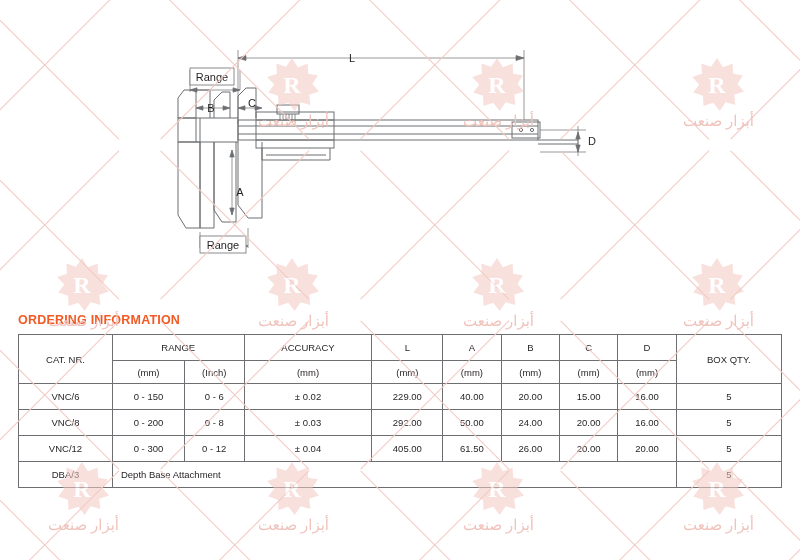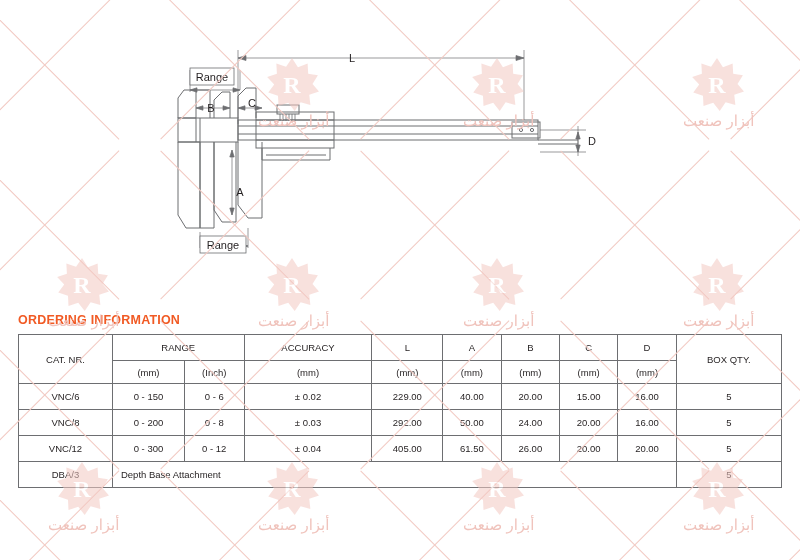--- a/index.html
+++ b/index.html
@@ -62,21 +62,21 @@
     display: flex;
     align-items: center;
     justify-content: center;
     font-family: "Liberation Serif", serif;
     font-weight: bold;
     font-size: 24px;
     color: #ffffff;
   }
   .wm-text {
     position: absolute;
-    font-family: Liberation Sans, sans-serif;
+    font-family: Liberation Serif, serif;
     font-size: 15px;
     color: #f0c3bc;
     white-space: nowrap;
     direction: rtl;
   }
 
   
   .drawing {
     position: absolute;
     left: 0;

